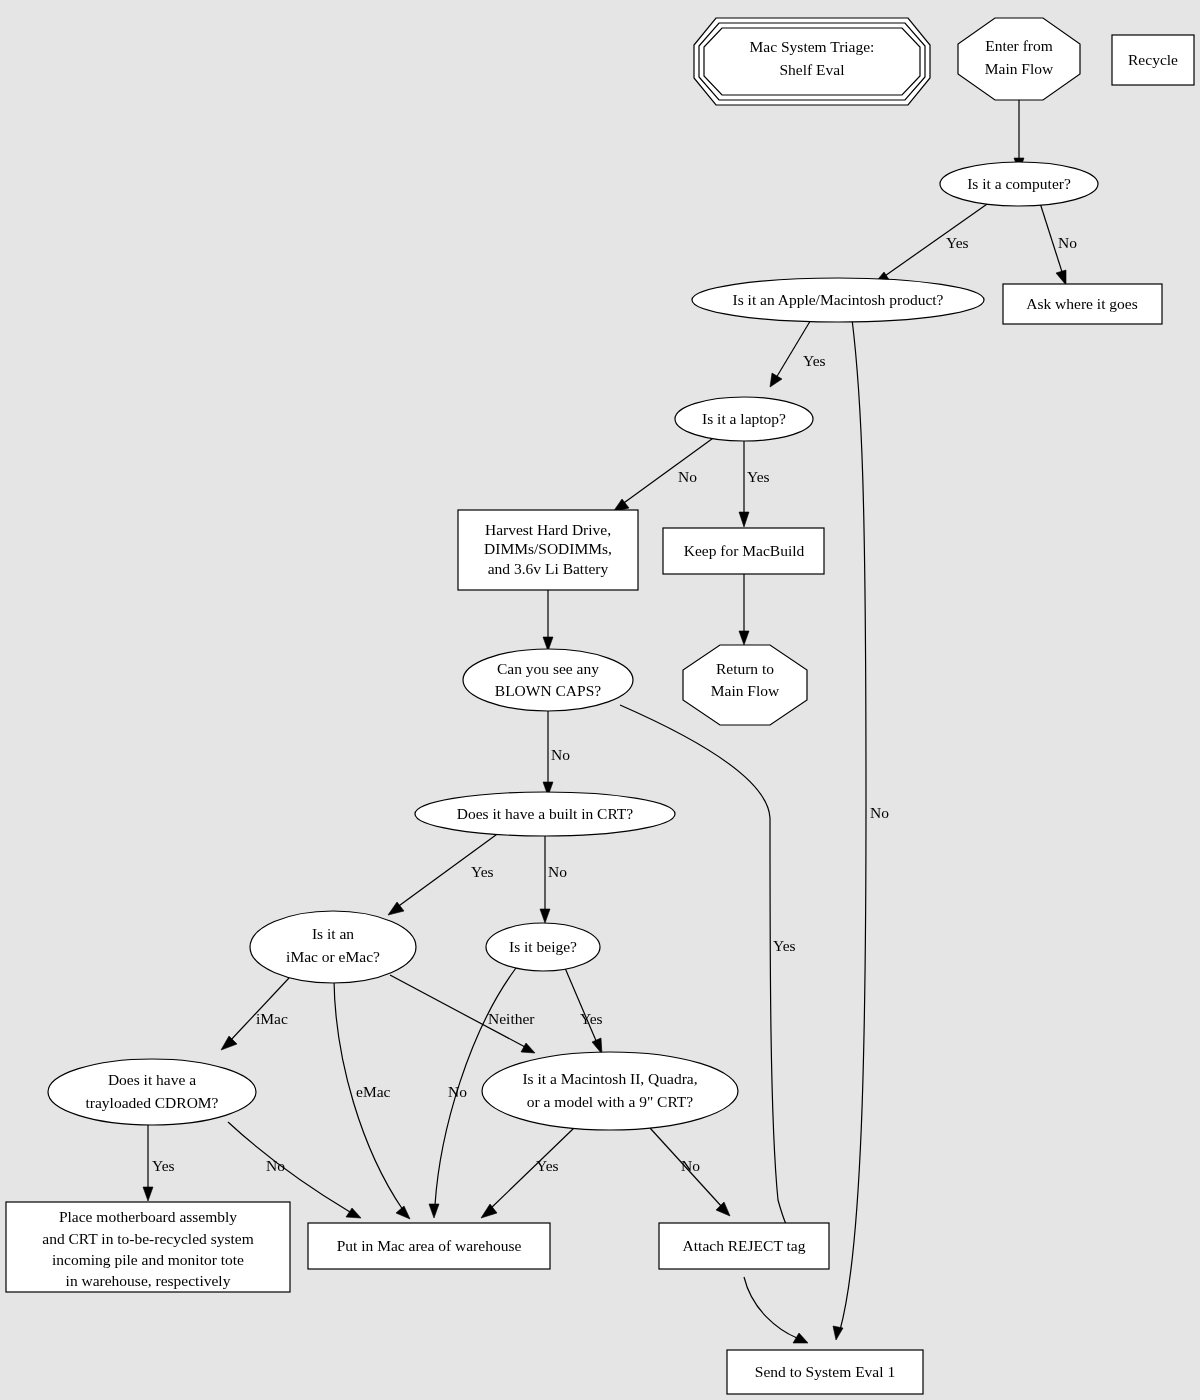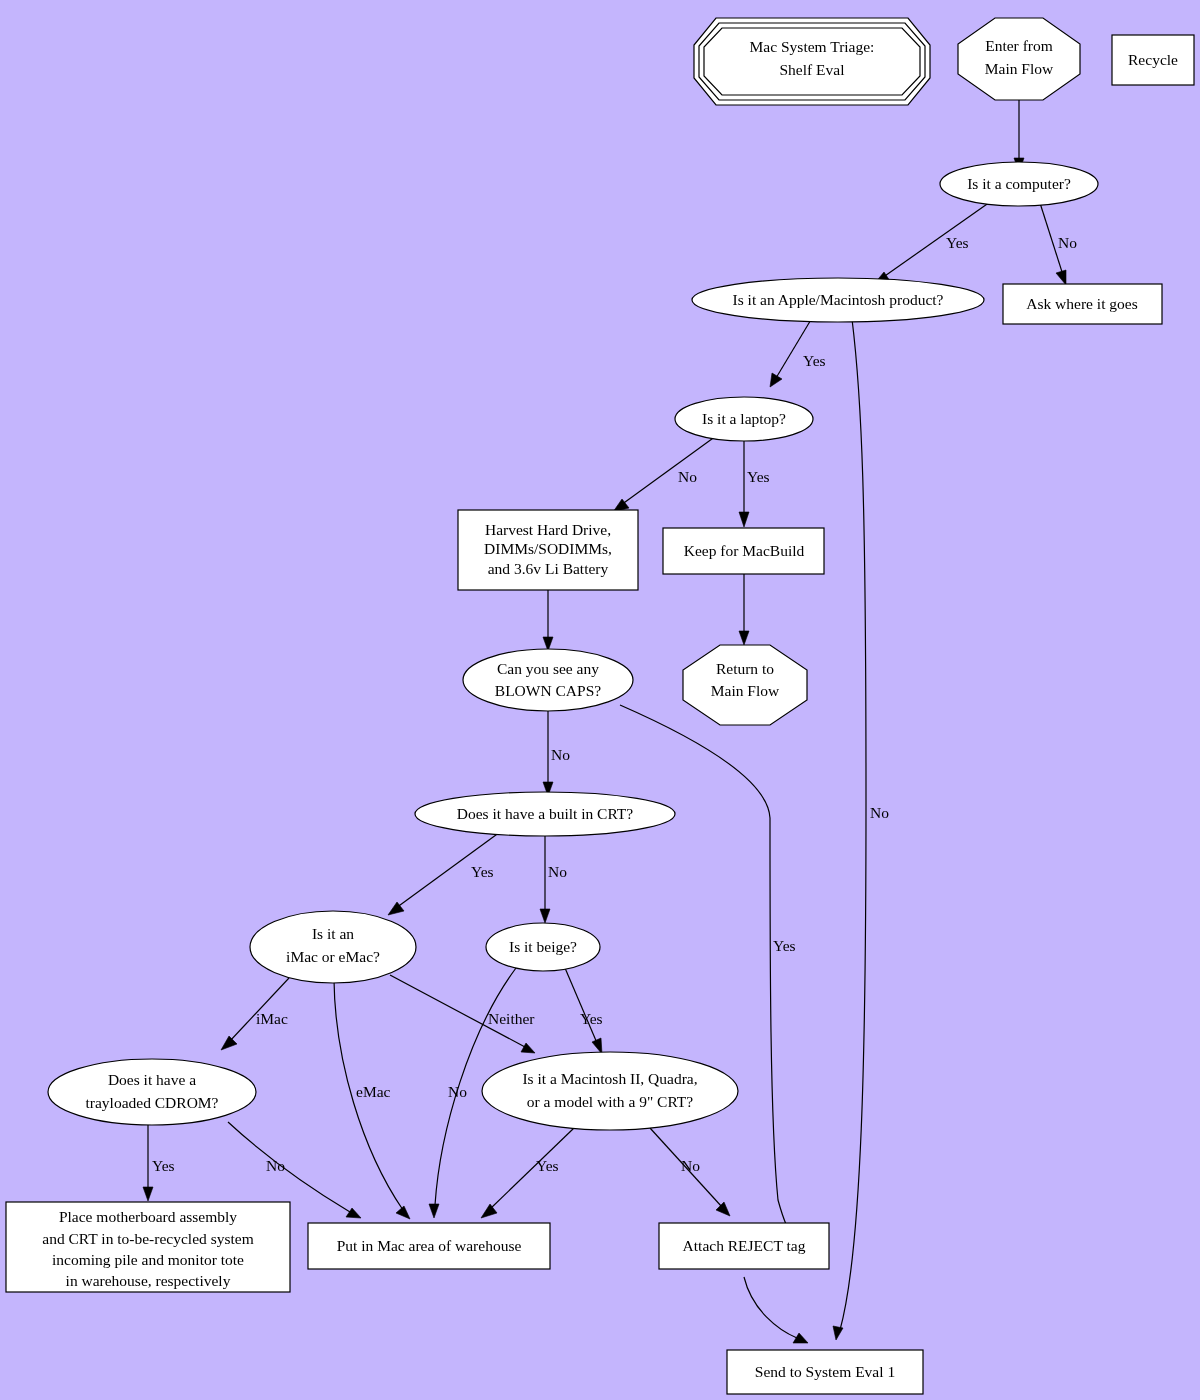--- a/index.html
+++ b/index.html
@@ -10,21 +10,21 @@
   body {
     width: 1200px;
     height: 1400px;
     font-family: "Liberation Serif", "DejaVu Serif", serif;
     overflow: hidden;
   }
   #canvas {
     position: relative;
     width: 1200px;
     height: 1400px;
-    background: #c4b5fd;
+    background: #e5e5e5;
   }
   svg#flow {
     position: absolute;
     top: 0; left: 0;
     width: 1200px;
     height: 1400px;
   }
   .shape {
     fill: #ffffff;
     stroke: #000000;

